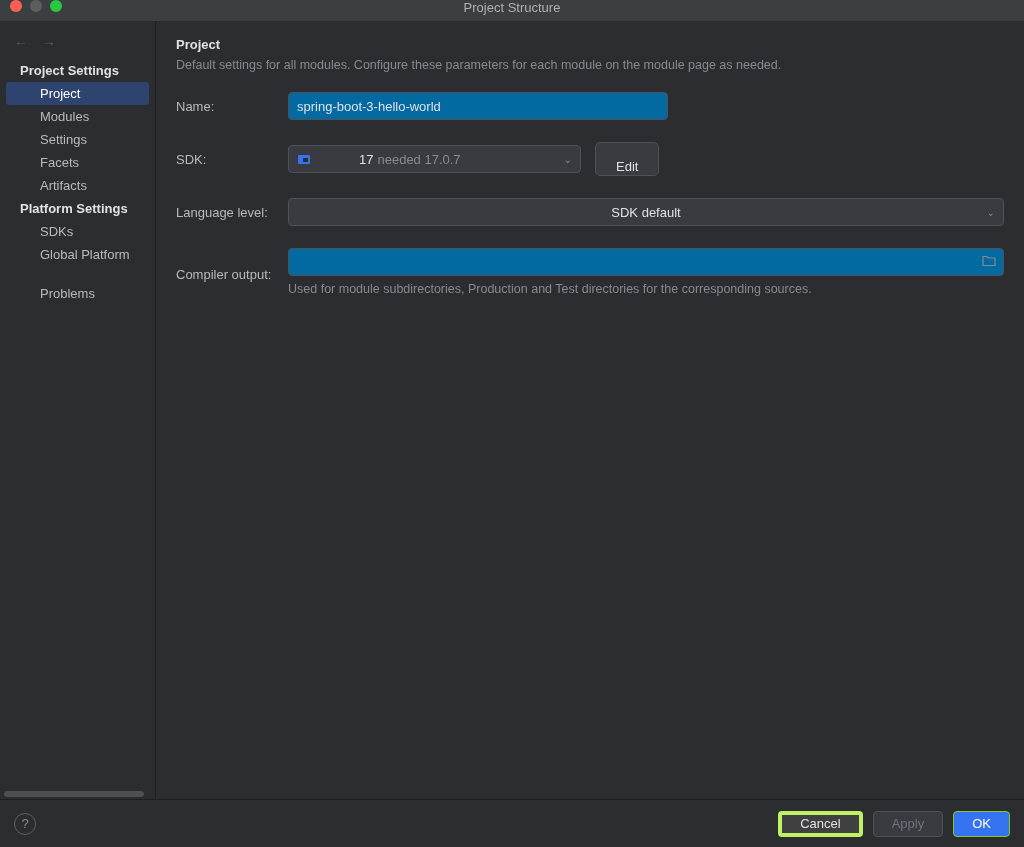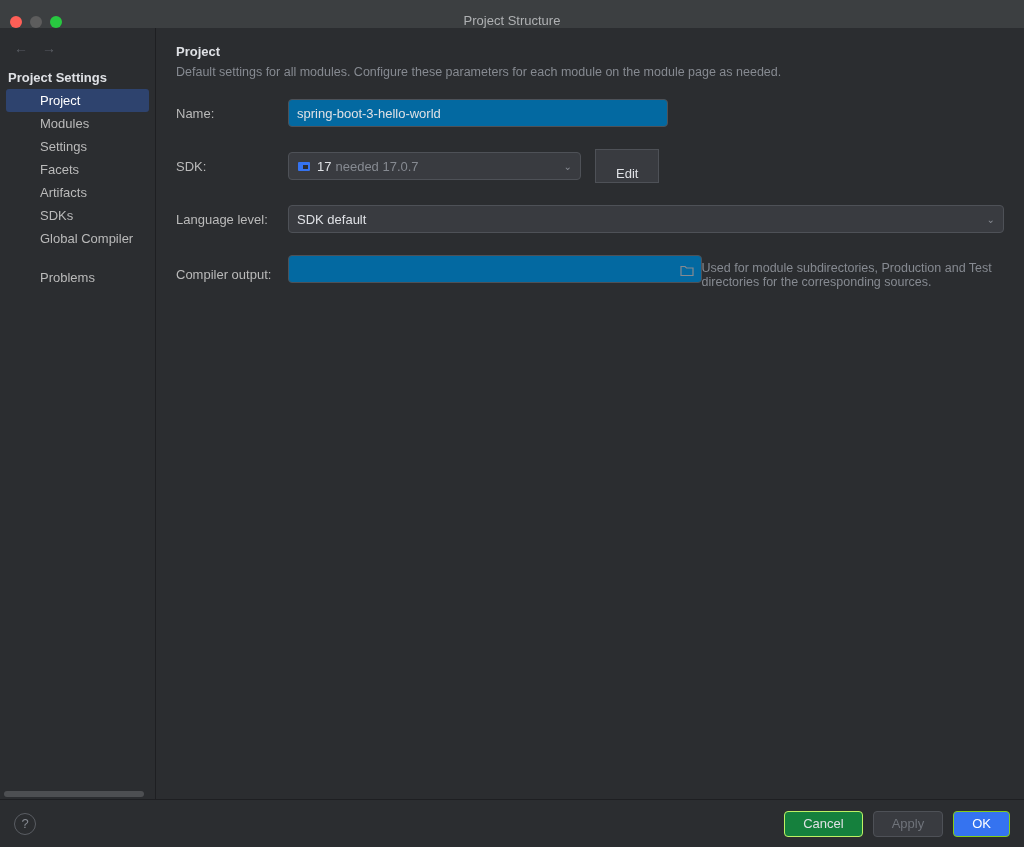--- a/index.html
+++ b/index.html
@@ -8,24 +8,24 @@
       color: #bababa;
       font-family: -apple-system, BlinkMacSystemFont, "Segoe UI", sans-serif;
       font-size: 13px;
       width: 1024px;
       height: 847px;
       overflow: hidden;
       display: flex;
       flex-direction: column;
     }
     .titlebar {
-      height: 28px;
+      height: 21px;
       background: #3c3f41;
       display: flex;
-      align-items: flex-end;
+      align-items: flex-start;
       position: relative;
       flex-shrink: 0;
     }
     .traffic-lights {
       display: flex;
       gap: 8px;
       padding-left: 10px;
     }
     .traffic-light {
       width: 12px;
@@ -62,21 +62,21 @@
     }
     .nav-arrow {
       color: #6f737a;
       cursor: pointer;
       font-size: 14px;
     }
     .nav-arrow.disabled { color: #5a5d63; }
     .section-header {
       color: #dfe1e5;
       font-weight: bold;
-      padding: 4px 8px;
+      padding: 4px 20px;
       font-size: 13px;
     }
     .sidebar-item {
       padding: 4px 8px 4px 40px;
       color: #bababa;
       cursor: pointer;
     }
     .sidebar-item.selected {
       background: #2e436e;
       color: #ffffff;
@@ -151,57 +151,59 @@
       padding: 0 8px;
       color: #dfe1e5;
       cursor: pointer;
       position: relative;
     }
     .select-box.sdk {
       width: 293px;
     }
     .select-box.lang {
       flex: 1;
+      justify-content: center;
     }
     .select-chevron {
       position: absolute;
       right: 8px;
       color: #868a91;
       font-size: 10px;
     }
     .sdk-icon {
       width: 14px;
       height: 14px;
       margin-right: 6px;
       display: inline-flex;
       align-items: center;
       justify-content: center;
     }
     .sdk-version-label {
       color: #dfe1e5;
       margin-right: 4px;
+      margin-left: 42px;
     }
     .sdk-version-detail {
       color: #868a91;
     }
     .edit-button {
       height: 28px;
       margin-left: 14px;
       background: #393b40;
       border: 1px solid #4e5157;
-      border-radius: 0;
+      border-radius: 5px;
       color: #dfe1e5;
       padding: 16px 20px;
       cursor: pointer;
       font-size: 13px;
       font-family: inherit;
     }
     .compiler-wrap {
       display: flex;
-      flex-direction: row;
+      flex-direction: column;
       flex: 1;
     }
     .compiler-input-wrap {
       position: relative;
       width: 100%;
     }
     .folder-icon-btn {
       position: absolute;
       right: 8px;
       top: 50%;
@@ -239,22 +241,22 @@
     .footer-spacer { flex: 1; }
     .footer-button {
       height: 26px;
       padding: 0 18px;
       border-radius: 4px;
       font-size: 13px;
       cursor: pointer;
       font-family: inherit;
     }
     .btn-cancel {
-      background: #15803d;
-      border: 1px solid #bef264;
+      background: #404040;
+      border: 4px solid #bef264;
       color: #dfe1e5;
     }
     .btn-apply {
       background: #393b40;
       border: 1px solid #4e5157;
       color: #6f737a;
       cursor: default;
     }
     .btn-ok {
       background: #3573f0;
@@ -279,22 +281,23 @@
     <div class="nav-arrows">
       <span class="nav-arrow disabled">←</span>
       <span class="nav-arrow disabled">→</span>
     </div>
     <div class="section-header">Project Settings</div>
     <div class="sidebar-item selected"><span>Project</span></div>
     <div class="sidebar-item"><span>Modules</span></div>
     <div class="sidebar-item"><span>Settings</span></div>
     <div class="sidebar-item"><span>Facets</span></div>
     <div class="sidebar-item"><span>Artifacts</span></div>
+    <div class="section-header">Platform Settings</div>
     <div class="sidebar-item"><span>SDKs</span></div>
-    <div class="sidebar-item"><span>Global Compiler</span></div>
+    <div class="sidebar-item"><span>Global Platform</span></div>
     <div style="height:16px"></div>
     <div class="sidebar-item"><span>Problems</span></div>
     <div class="sidebar-spacer"></div>
     <div class="sidebar-scrollbar">
       <div class="scrollbar-thumb"></div>
     </div>
   </div>
 
   <div class="content">
     <div class="section-title">Project</div>

